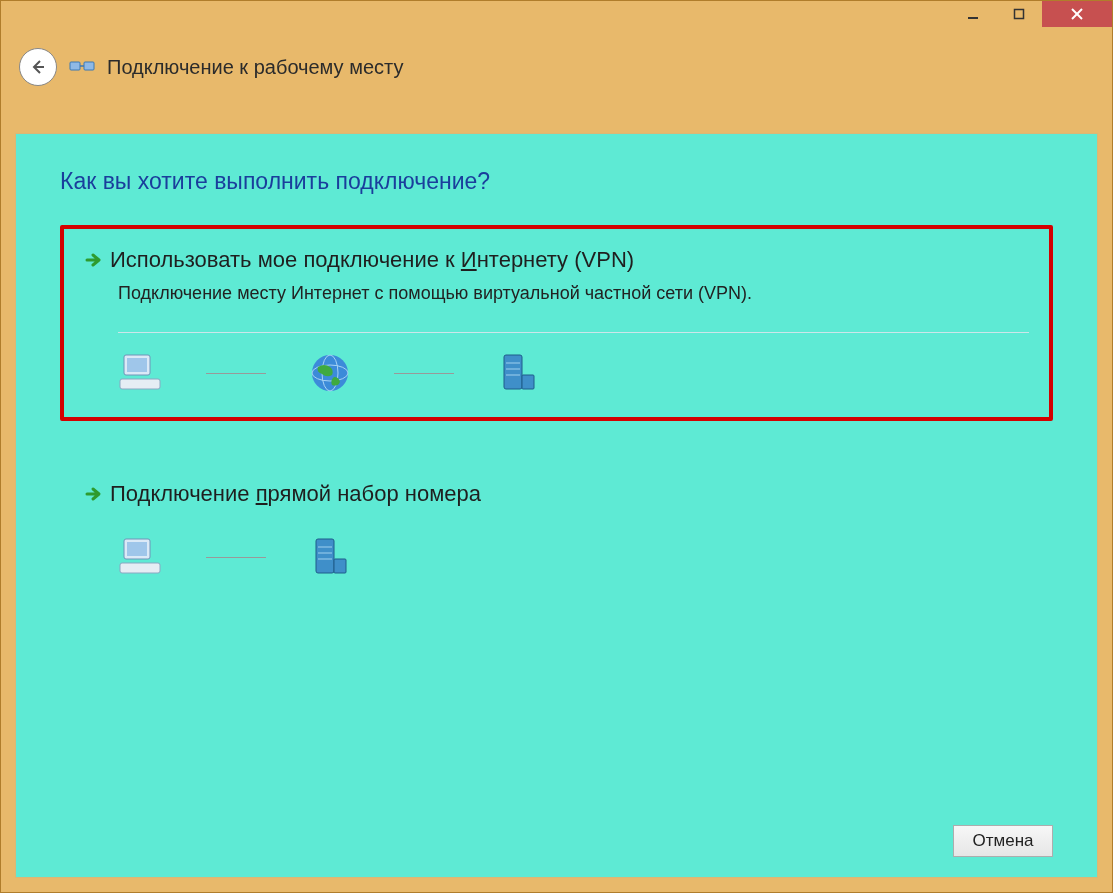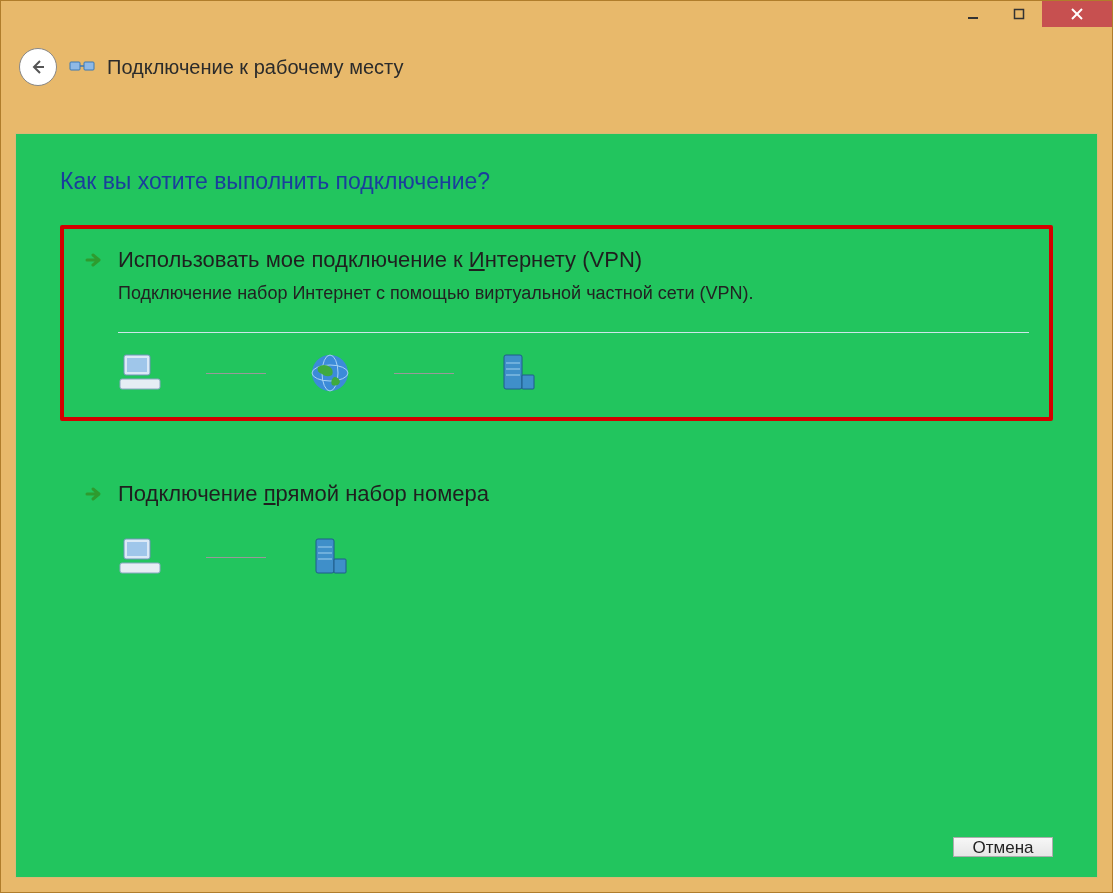--- a/index.html
+++ b/index.html
@@ -5,35 +5,35 @@
   html,body{margin:0;padding:0;font-family:"Segoe UI",Tahoma,sans-serif;background:#fff;}
   .window{width:1113px;height:893px;box-sizing:border-box;border:1px solid #b07d2b;background:#e8b96b;position:relative;}
   .titlebar{height:34px;display:flex;justify-content:flex-end;align-items:flex-start;}
   .winbtn{width:46px;height:26px;display:flex;align-items:center;justify-content:center;color:#333;}
   .winbtn.close{width:70px;height:26px;background:#c75050;color:#fff;}
   .winbtn svg{display:block;}
   .header{height:64px;display:flex;align-items:center;padding:0 18px;gap:12px;}
   .back-btn{width:36px;height:36px;border-radius:50%;border:1px solid #888;background:#fff;display:flex;align-items:center;justify-content:center;color:#555;}
   .hdr-icon{width:26px;height:22px;display:flex;align-items:center;justify-content:center;}
   .hdr-title{font-size:20px;color:#2b2b2b;}
-  .content{position:absolute;left:14px;right:14px;top:132px;bottom:14px;background:#22c55e;border:1px solid #d9b877;box-sizing:border-box;padding:34px 44px 20px 44px;display:flex;flex-direction:column;}
+  .content{position:absolute;left:14px;right:14px;top:132px;bottom:14px;background:#5eead4;border:1px solid #d9b877;box-sizing:border-box;padding:34px 44px 20px 44px;display:flex;flex-direction:column;}
   .question{color:#1a3e9c;font-size:23px;margin-bottom:30px;}
   .option{padding:18px 20px 22px 20px;border:4px solid transparent;border-radius:2px;margin-bottom:38px;cursor:pointer;}
   .option.highlight{border:4px solid #d40000;}
-  .opt-head{display:flex;align-items:center;gap:14px;}
+  .opt-head{display:flex;align-items:center;gap:6px;}
   .arrow-icon{width:20px;height:20px;display:flex;align-items:center;justify-content:center;color:#2e9b2e;flex-shrink:0;}
   .opt-title{font-size:22px;color:#1f1f1f;}
   .opt-title .u{text-decoration:underline;}
   .opt-desc{font-size:18px;color:#222;margin:10px 0 0 34px;}
   .opt-diagram{margin:28px 0 0 34px;border-top:1px solid #cde6ea;padding-top:18px;display:flex;align-items:center;gap:40px;}
   .opt-diagram.no-rule{border-top:none;padding-top:0;}
   .node{width:48px;height:44px;display:flex;align-items:center;justify-content:center;}
   .dash{width:60px;height:0;border-top:1px solid #999;}
   .footer{margin-top:auto;display:flex;justify-content:flex-end;padding-top:12px;}
-  .btn{min-width:100px;height:20px;border:1px solid #adadad;background:linear-gradient(#f7f7f7,#e6e6e6);font-size:17px;color:#222;padding:0 18px;cursor:pointer;}
+  .btn{min-width:100px;height:32px;border:1px solid #adadad;background:linear-gradient(#f7f7f7,#e6e6e6);font-size:17px;color:#222;padding:0 18px;cursor:pointer;}
 </style>
 </head>
 <body>
 
 <div class="window">
 
   <div class="titlebar">
     <div class="winbtn">
       <svg width="12" height="12" viewBox="0 0 12 12">
           <line x1="1" y1="10" x2="11" y2="10" stroke="#333" stroke-width="2"></line>
@@ -77,21 +77,21 @@
       <div class="opt-head">
         <div class="arrow-icon">
           <svg width="20" height="20" viewBox="0 0 20 20">
               <path d="M3 10 H13 M9 5 L15 10 L9 15" fill="none" stroke="#2e9b2e" stroke-width="3" stroke-linecap="round" stroke-linejoin="round"></path>
             </svg>
         </div>
         <div class="opt-title">
           <span>Использовать мое подключение к </span><span class="u">И</span><span>нтернету (VPN)</span>
         </div>
       </div>
-      <div class="opt-desc">Подключение набор Интернет с помощью виртуальной частной сети (VPN).</div>
+      <div class="opt-desc">Подключение месту Интернет с помощью виртуальной частной сети (VPN).</div>
       <div class="opt-diagram">
         <div class="node">
           <svg width="48" height="44" viewBox="0 0 48 44">
             <rect x="6" y="4" width="26" height="20" rx="2" fill="#dbe9f7" stroke="#6f94b8"></rect>
             <rect x="9" y="7" width="20" height="14" fill="#9fc6ea"></rect>
             <rect x="2" y="28" width="40" height="10" rx="2" fill="#e6edf4" stroke="#8aa7c2"></rect>
           </svg>
         </div>
         <div class="dash"></div>
         <div class="node">

